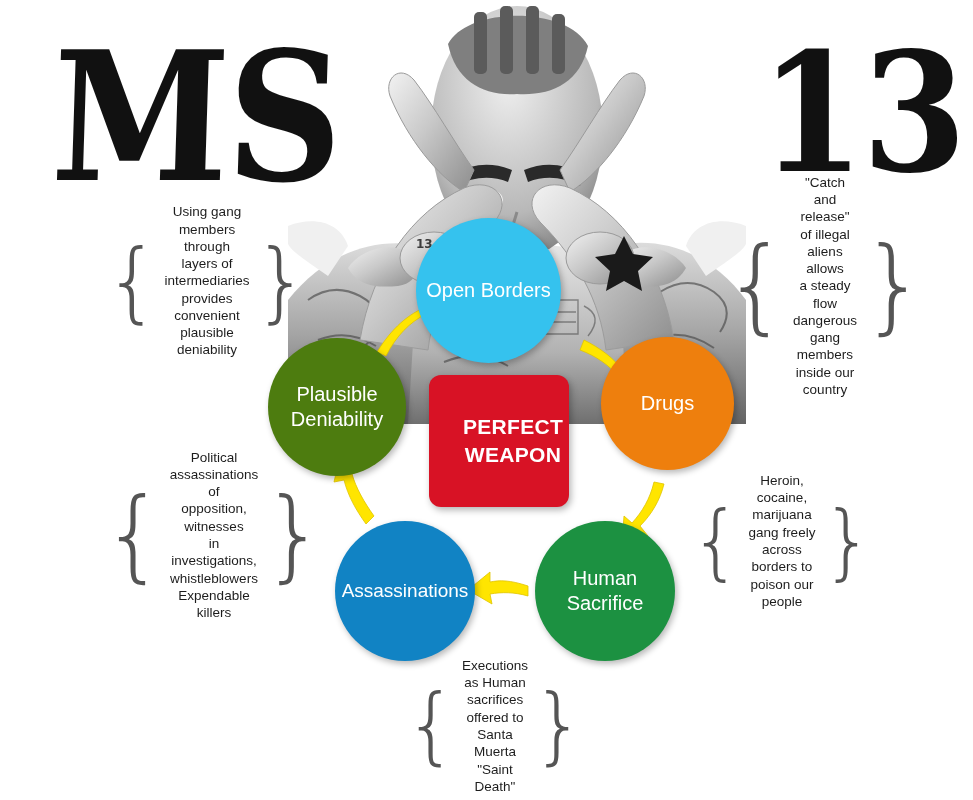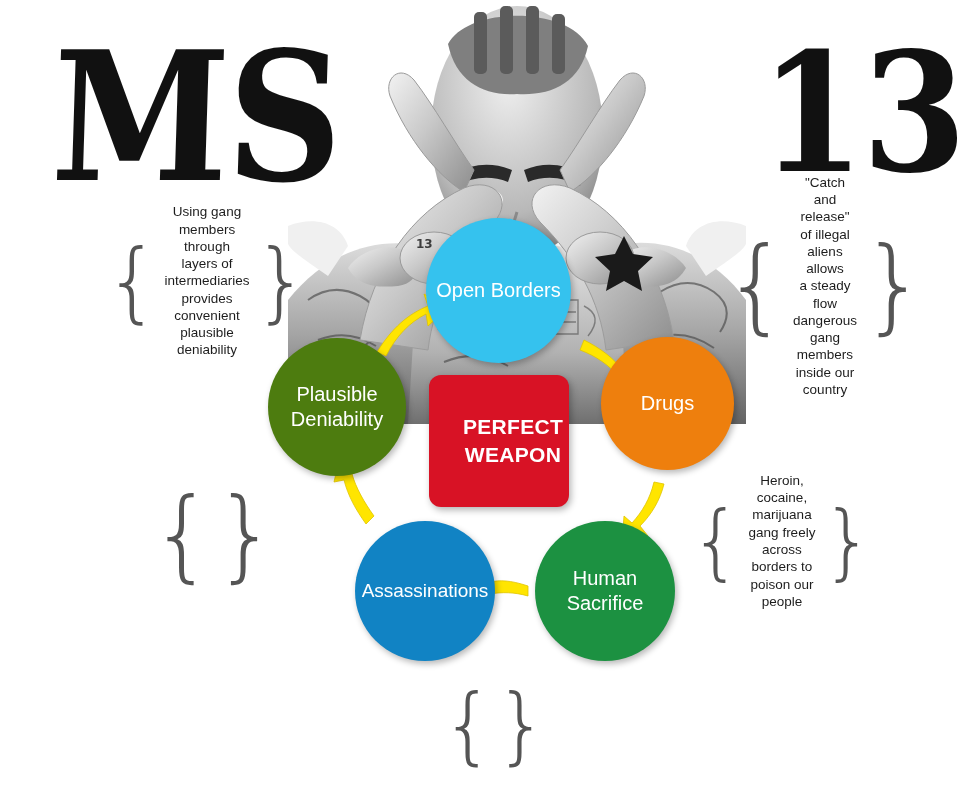--- a/index.html
+++ b/index.html
@@ -65,24 +65,24 @@
     text-align: center;
     color: #ffffff;
     font-size: 20px;
     line-height: 1.25;
     box-shadow: 2px 3px 6px rgba(0,0,0,0.28);
     box-sizing: border-box;
     padding: 6px;
   }
   .node-label { display: block; white-space: pre-line; }
 
-  #node-open-borders  { left: 426px; top: 218px; width: 145px; height: 145px; background: #35c2ee; }
+  #node-open-borders  { left: 416px; top: 218px; width: 145px; height: 145px; background: #35c2ee; }
   #node-drugs         { left: 601px; top: 337px; width: 133px; height: 133px; background: #ee7f0d; }
   #node-human-sac     { left: 535px; top: 521px; width: 140px; height: 140px; background: #1c9141; }
-  #node-assassin      { left: 335px; top: 521px; width: 140px; height: 140px; background: #1183c4; font-size: 19px; margin-left: 20px; }
+  #node-assassin      { left: 335px; top: 521px; width: 140px; height: 140px; background: #1183c4; font-size: 19px; }
   #node-plausible     { left: 268px; top: 338px; width: 138px; height: 138px; background: #4d7c0f; }
 
   
   #center-card {
     position: absolute;
     left: 429px;
     top: 375px;
     width: 140px;
     height: 132px;
     background: #d81225;
@@ -293,30 +293,40 @@
 of illegal aliens allows
 a steady flow
 dangerous gang
 members inside our
 country</span>
     <span class="brace" style="font-size:104px;">}</span>
   </div>
 
   <div class="callout" id="callout-political">
     <span class="brace" style="font-size:100px;">{</span>
+    <span class="callout-text">Political
+assassinations of
+opposition, witnesses
+in investigations,
+whistleblowers
+Expendable killers</span>
     <span class="brace" style="font-size:100px;">}</span>
   </div>
 
   <div class="callout" id="callout-heroin">
     <span class="brace" style="font-size:82px;">{</span>
     <span class="callout-text">Heroin, cocaine,
 marijuana gang freely
 across borders to
 poison our people</span>
     <span class="brace" style="font-size:82px;">}</span>
   </div>
 
   <div class="callout" id="callout-executions">
     <span class="brace" style="font-size:84px;">{</span>
+    <span class="callout-text">Executions as Human
+sacrifices offered to
+Santa Muerta
+"Saint Death"</span>
     <span class="brace" style="font-size:84px;">}</span>
   </div>
 
 </div>
 
 </body></html>

